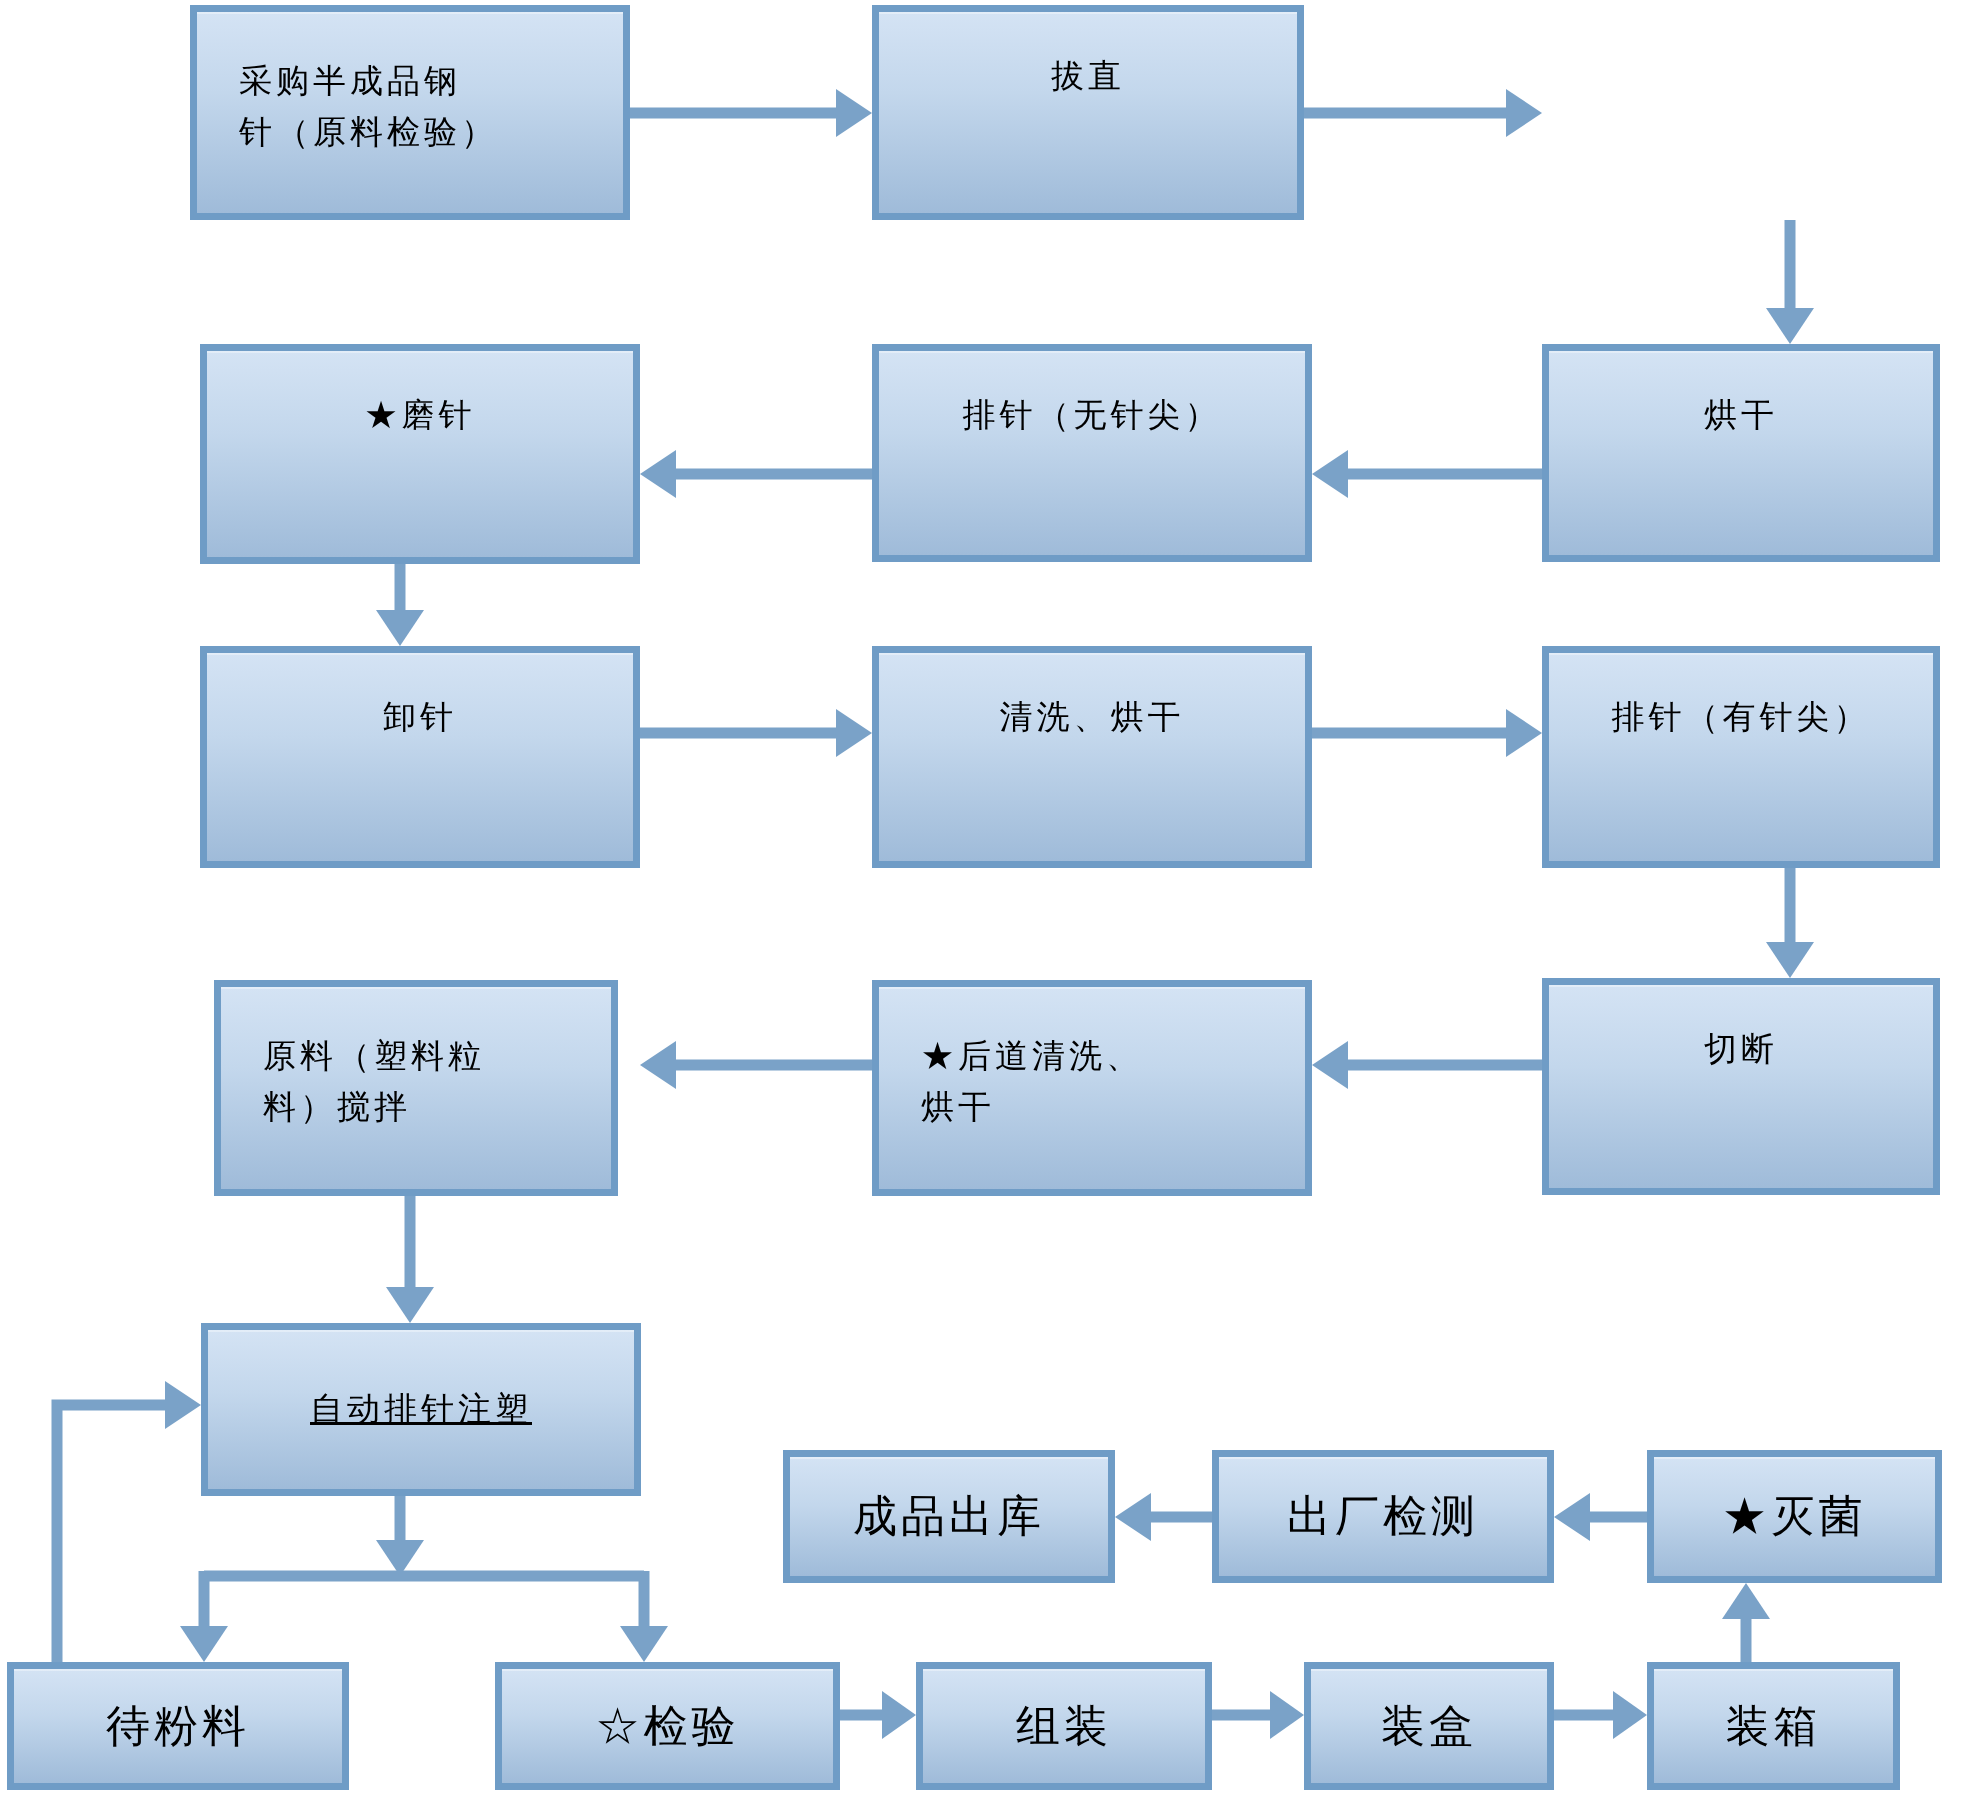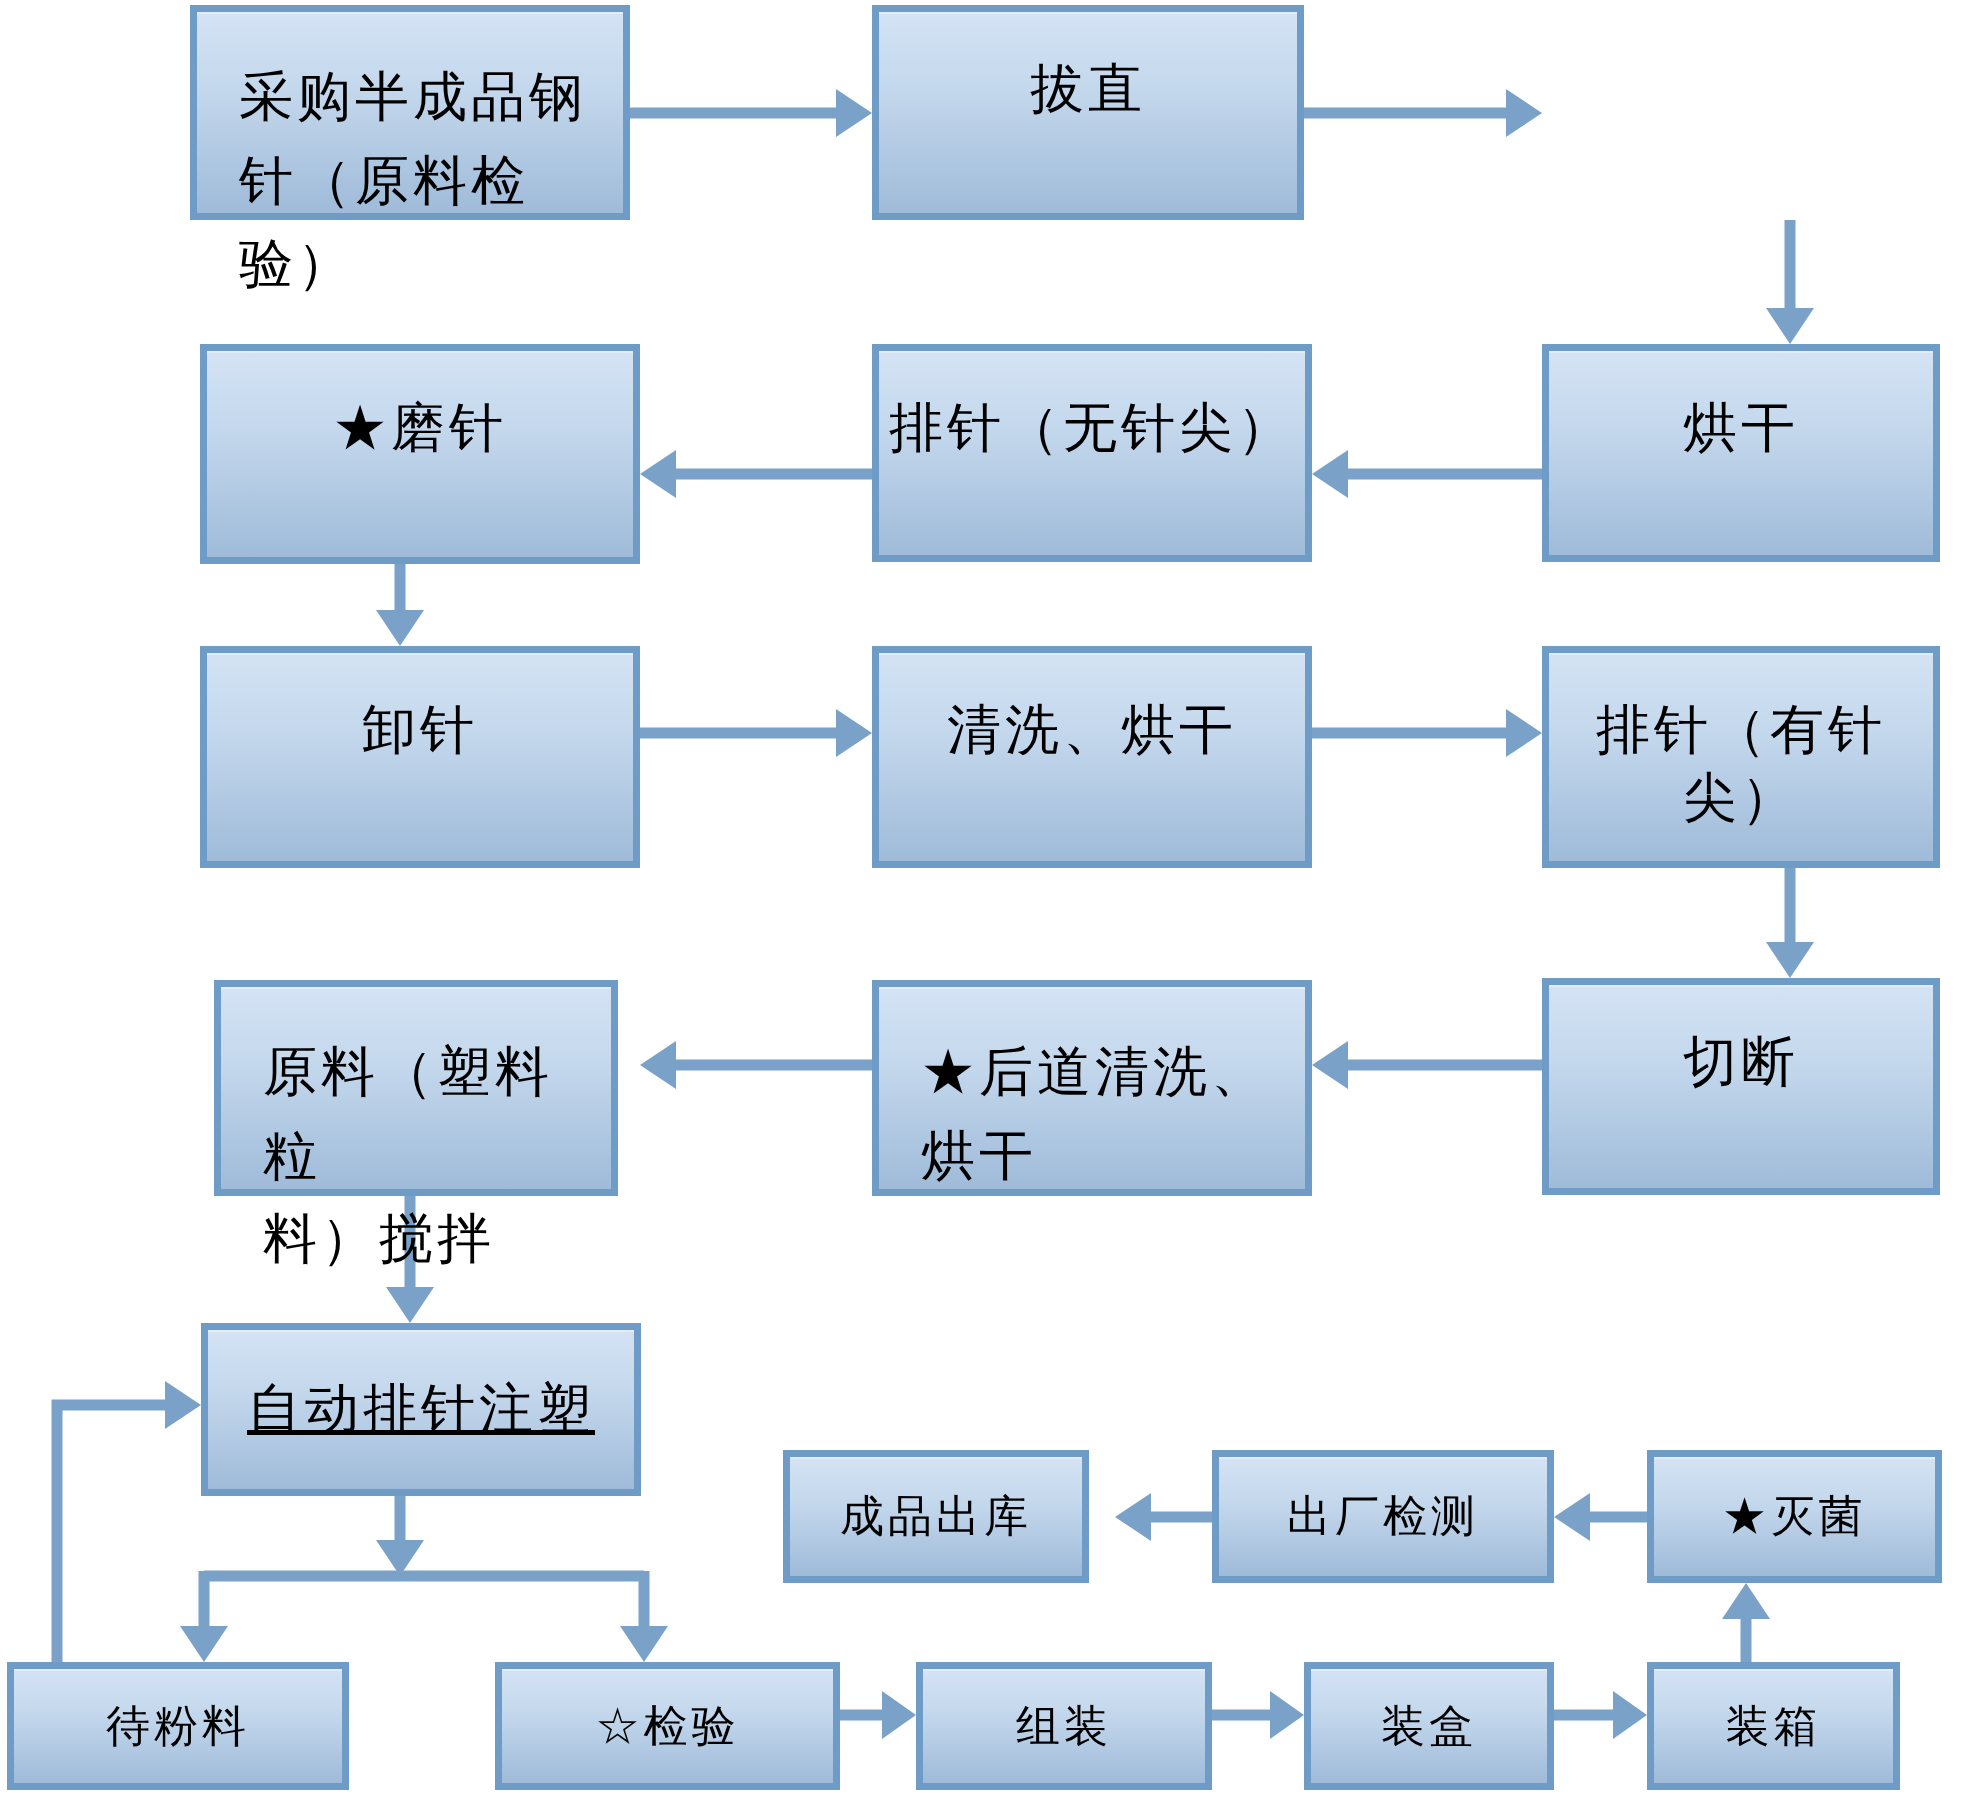--- a/index.html
+++ b/index.html
@@ -21,21 +21,21 @@
     position:absolute;
     z-index:2;
     box-sizing:border-box;
     border:7px solid #6f9cc6;
     background:linear-gradient(180deg,#d4e3f4 0%,#c3d7ec 40%,#9fbbd9 100%);
     box-shadow:inset 0 2px 0 rgba(255,255,255,0.35);
     display:flex;
     justify-content:center;
     align-items:flex-start;
     padding-top:44px;
-    font-size:54px;
+    font-size:33px;
     line-height:1.25;
     color:#000000;
     white-space:pre-line;
     text-align:center;
     letter-spacing:4px;
   }
   .node.two-line{
     justify-content:flex-start;
     text-align:left;
     padding-left:42px;
@@ -188,21 +188,21 @@
   <div class="node two-line" style="left:214px;top:980px;width:404px;height:216px;">原料（塑料粒
 料）搅拌</div>
 
   <div class="node two-line" style="left:872px;top:980px;width:440px;height:216px;">★后道清洗、
 烘干</div>
 
   <div class="node" style="left:1542px;top:978px;width:398px;height:217px;">切断</div>
 
   <div class="node mid" style="left:201px;top:1323px;width:440px;height:173px;text-decoration:underline;">自动排针注塑</div>
 
-  <div class="node small" style="left:783px;top:1450px;width:306px;height:133px;">成品出库</div>
+  <div class="node small" style="left:783px;top:1450px;width:332px;height:133px;">成品出库</div>
 
   <div class="node small" style="left:1212px;top:1450px;width:342px;height:133px;">出厂检测</div>
 
   <div class="node small" style="left:1647px;top:1450px;width:295px;height:133px;">★灭菌</div>
 
   <div class="node small" style="left:7px;top:1662px;width:342px;height:128px;">待粉料</div>
 
   <div class="node small" style="left:495px;top:1662px;width:345px;height:128px;">☆检验</div>
 
   <div class="node small" style="left:916px;top:1662px;width:296px;height:128px;">组装</div>

